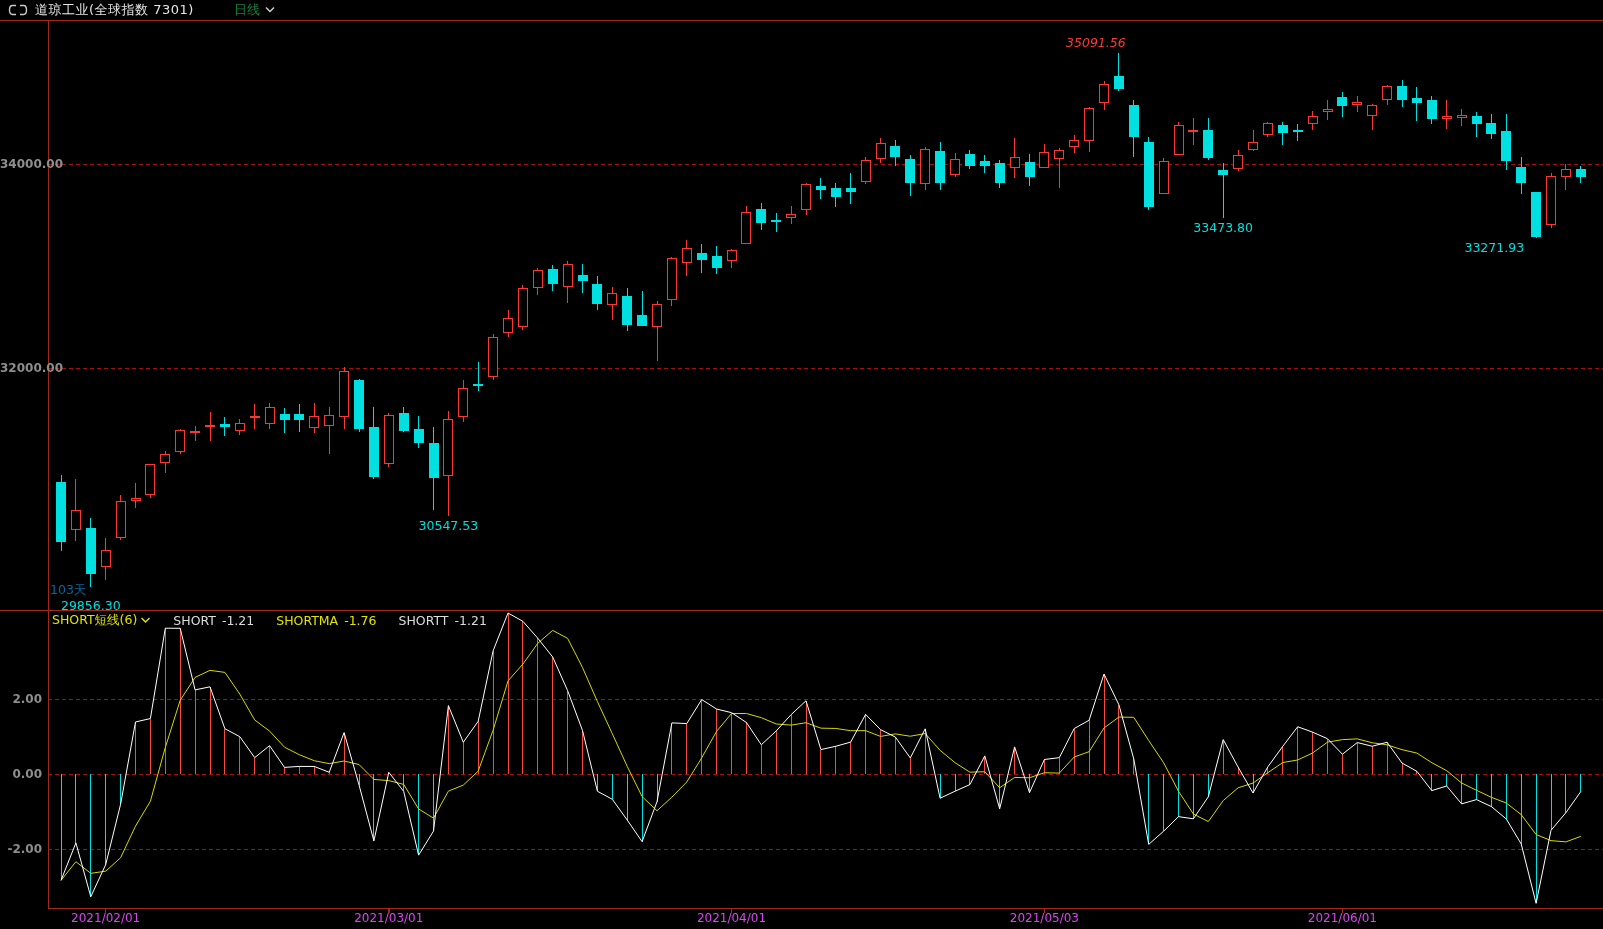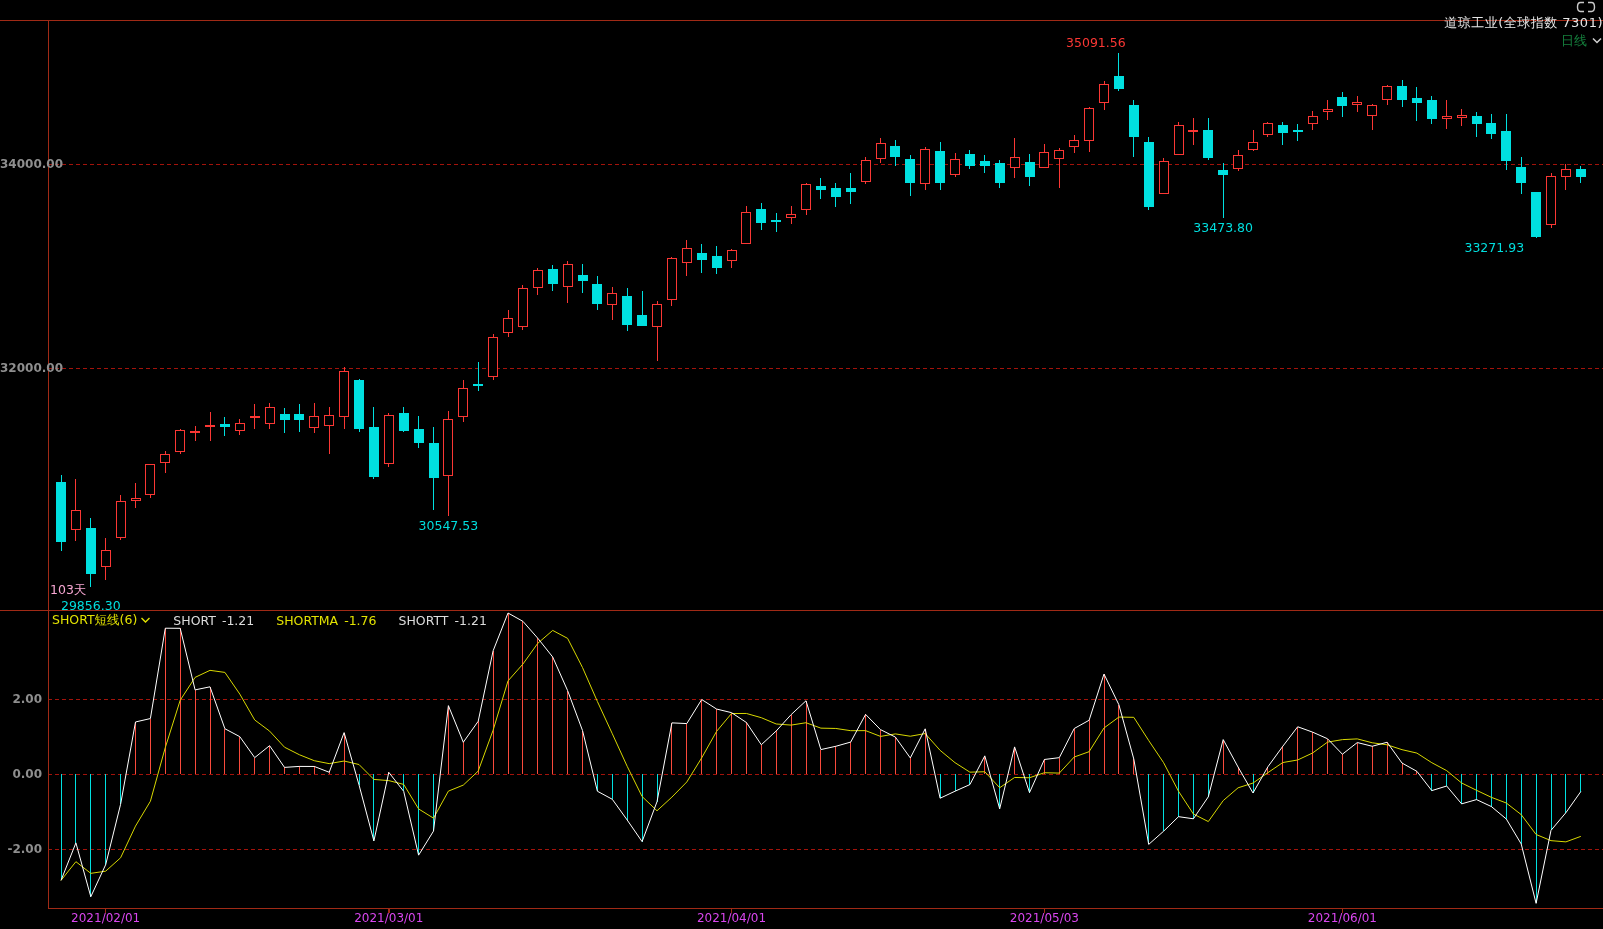--- a/index.html
+++ b/index.html
@@ -1,20 +1,20 @@
 <!DOCTYPE html>
 <html><head>
 <meta charset="utf-8">
 <style>
   html,body{margin:0;padding:0;background:#000;}
   body{width:1603px;height:929px;position:relative;overflow:hidden;
        font-family:"DejaVu Sans","Liberation Sans",sans-serif;}
   svg#chart{position:absolute;left:0;top:0;}
   .toolbar{position:absolute;left:0;top:0;width:100%;height:20px;display:flex;
-           align-items:flex-end;color:#e6e6e6;font-size:13px;flex-direction:column;}
+           align-items:center;color:#e6e6e6;font-size:13px;}
   .tb-icon{display:inline-flex;align-items:center;margin:0 6px 0 7px;color:#c9c9c9;cursor:pointer;}
   .tb-title{letter-spacing:0.5px;}
   .tb-period{display:inline-flex;align-items:center;margin-left:40px;cursor:pointer;color:#15803d;}
   .tb-period .chev{margin-left:4px;color:#d0d0d0;}
   .axis-label{position:absolute;left:0;width:42px;text-align:right;font-size:12px;
               color:#8e8e8e;line-height:14px;font-weight:bold;}
   .date-label{position:absolute;top:911px;width:90px;text-align:center;font-size:12px;
               color:#d946ef;white-space:nowrap;}
   .annotation{position:absolute;width:70px;font-size:12.5px;text-align:center;
               white-space:nowrap;line-height:14px;}
@@ -398,18 +398,18 @@
     <span class="lab">SHORTT</span><span>-1.21</span>
   </span>
 </div>
 
 <div class="date-label" style="left: 60.7px;">2021/02/01</div>
 <div class="date-label" style="left: 343.8px;">2021/03/01</div>
 <div class="date-label" style="left: 686.5px;">2021/04/01</div>
 <div class="date-label" style="left: 999.4px;">2021/05/03</div>
 <div class="date-label" style="left: 1297.4px;">2021/06/01</div>
 
-<div class="annotation" style="color: rgb(251, 55, 52); left: 1060.9px; top: 35.6609px;">35091.56</div>
+<div class="annotation" style="color: rgb(251, 55, 52); left: 1060.9px; top: 35.6609px; font-style: italic;">35091.56</div>
 <div class="annotation" style="color: rgb(0, 222, 222); left: 1188.2px; top: 220.672px;">33473.80</div>
 <div class="annotation" style="color: rgb(0, 222, 222); left: 1454.1px; top: 241.263px; text-align: right;">33271.93</div>
 <div class="annotation" style="color: rgb(0, 222, 222); left: 413.4px; top: 519.152px;">30547.53</div>
 <div class="annotation" style="color: rgb(0, 222, 222); left: 55.8px; top: 599px;">29856.30</div>
-<div class="annotation" style="color: #f9a8d4; left: 50px; top: 582.657px; width: auto; text-align: left;">103天</div>
+<div class="annotation" style="color: #0369a1; left: 50px; top: 582.657px; width: auto; text-align: left;">103天</div>
 
 </body></html>

